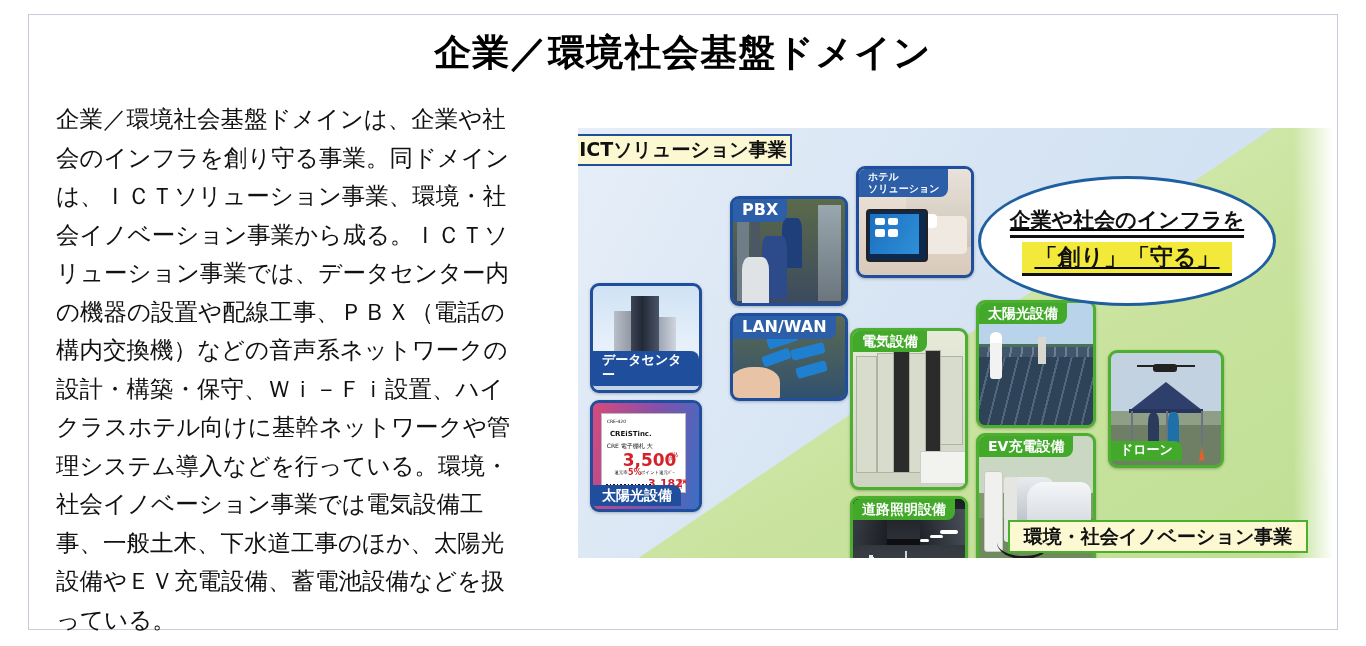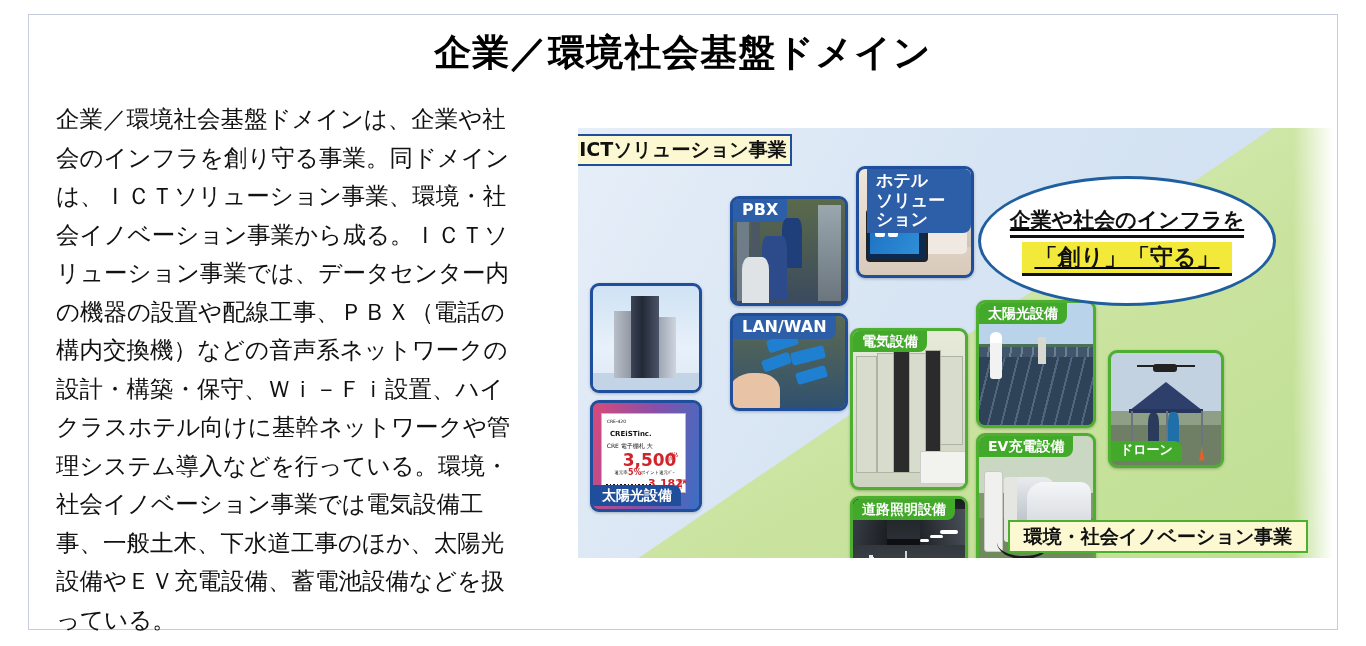--- a/index.html
+++ b/index.html
@@ -215,20 +215,21 @@
       <div class="l2">「創り」「守る」</div>
     </div>
 
     <div class="tile blue" style="left:12px;top:155px;width:112px;height:110px;">
       <div class="ph dc">
         <div class="sky"></div>
           <div class="towerB"></div>
           <div class="towerC"></div>
           <div class="tower"></div>
       </div>
+      <div class="chip blue-bot" style="left:0;bottom:4px;font-size:13px;">データセンター</div>
     </div>
 
     <div class="tile blue" style="left:12px;top:272px;width:112px;height:112px;">
       <div class="ph tag">
         <div class="tagcard"></div>
         <span class="tag-sm" style="left:13%;top:15%;font-size:4.5px;">CRE-420</span>
         <span class="tag-sm" style="left:16%;top:25%;font-size:7px;font-weight:bold;">CREiSTinc.</span>
         <span class="tag-sm" style="left:13%;top:37%;font-size:6px;">CRE 電子棚札 大</span>
         <span class="tag-price" style="left:28%;top:44%;font-size:17px;">3,500</span>
         <span class="tag-price" style="left:72%;top:46%;font-size:4.5px;width:10px;line-height:5px;">税込円</span>
@@ -247,21 +248,21 @@
         <i class="r1"></i>
           <i class="r2"></i>
           <i class="r3"></i>
           <i class="p3"></i>
           <i class="p1"></i>
           <i class="p2"></i>
       </div>
       <div class="chip blue-tl" style="left:0;top:0;font-size:16px;">PBX</div>
     </div>
 
-    <div class="tile blue" style="left:152px;top:185px;width:118px;height:98px;">
+    <div class="tile blue" style="left:152px;top:185px;width:118px;height:88px;">
       <div class="ph lan">
         <i class="c1"></i>
           <i class="c2"></i>
           <i class="c3"></i>
           <i class="c4"></i>
         <div class="hand"></div>
       </div>
       <div class="chip blue-tl" style="left:0;top:0;font-size:16px;">LAN/WAN</div>
     </div>
 
@@ -270,21 +271,21 @@
         <div class="wall"></div>
           <div class="bed"></div>
           <div class="pillow"></div>
         <div class="tab"></div>
           <div class="tabscr"></div>
         <i class="ic" style="left:14%;top:46%;width:9%;height:7%;"></i>
         <i class="ic" style="left:26%;top:46%;width:9%;height:7%;"></i>
         <i class="ic" style="left:14%;top:57%;width:9%;height:7%;"></i>
         <i class="ic" style="left:26%;top:57%;width:9%;height:7%;"></i>
       </div>
-      <div class="chip blue-tl" style="left:8px;top:0;font-size:17px;">ホテル
+      <div class="chip blue-tl" style="left:0;top:0;font-size:10px;">ホテル
 ソリューション</div>
     </div>
 
     <div class="tile green" style="left:272px;top:200px;width:118px;height:162px;">
       <div class="ph elec">
         <i class="p1"></i>
           <i class="p2"></i>
           <i class="p3"></i>
           <i class="p4"></i>
           <i class="p5"></i>

